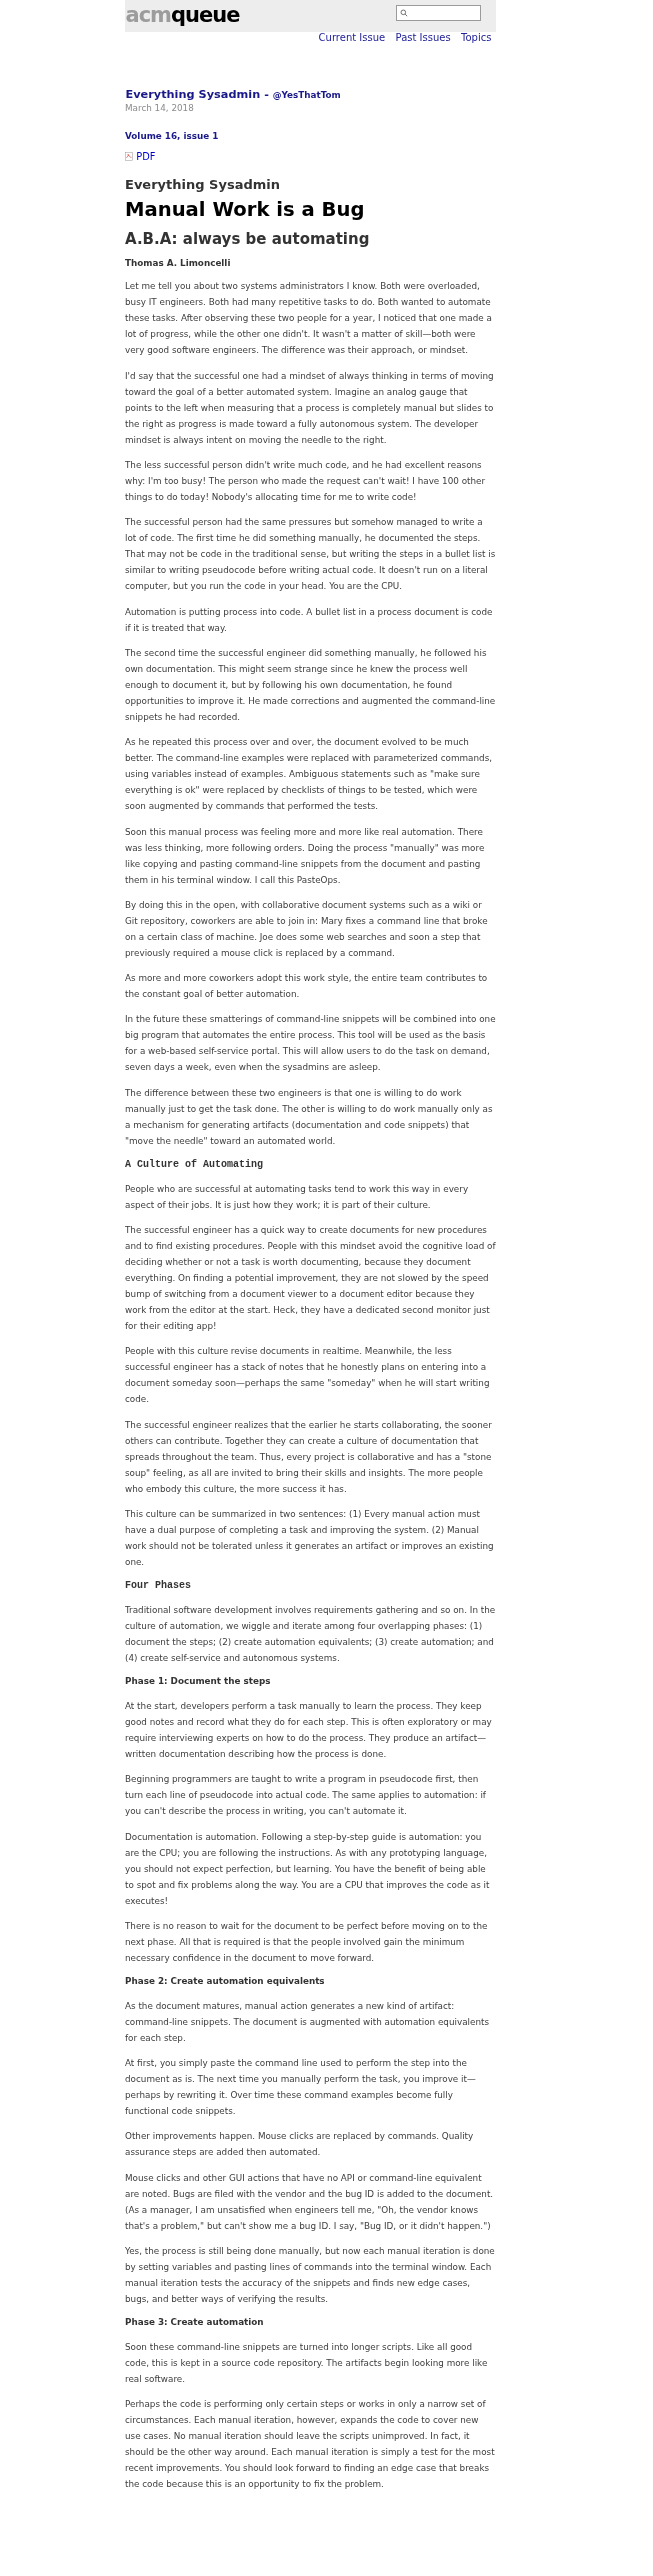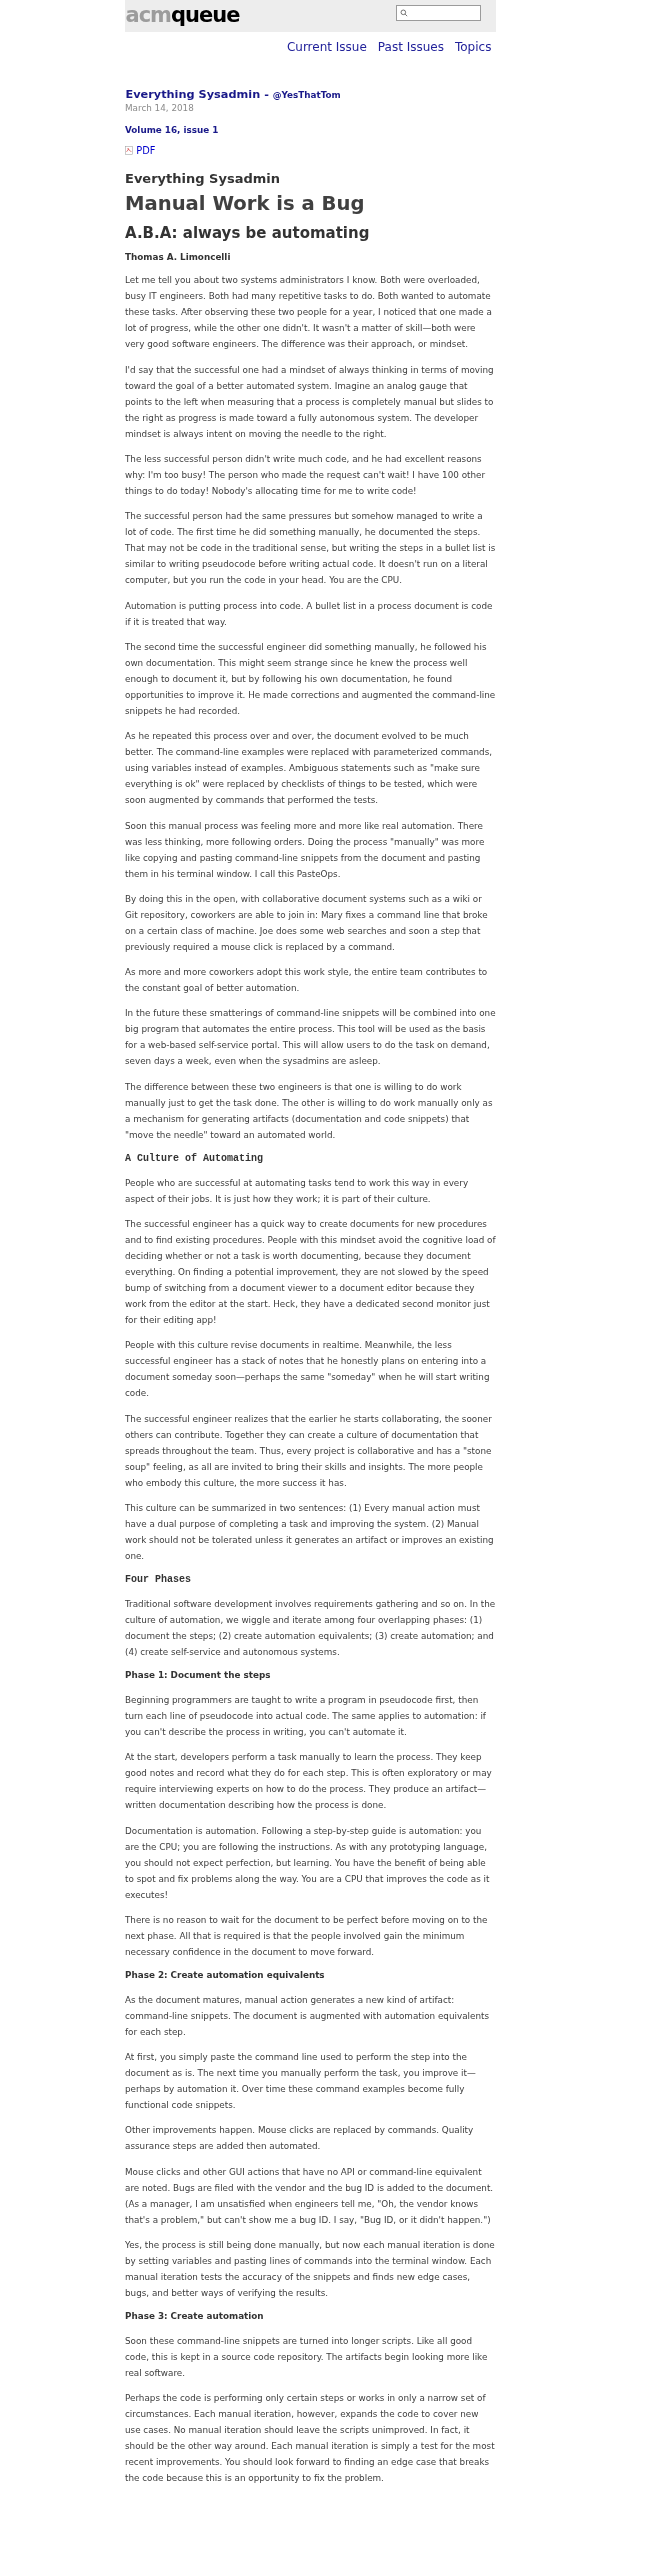--- a/index.html
+++ b/index.html
@@ -52,22 +52,22 @@
     outline: none;
     background: transparent;
     flex: 1 1 auto;
     min-width: 0;
     font-size: 6.7px;
     font-family: "DejaVu Sans", sans-serif;
   }
   .topnav {
     position: absolute;
     right: 4.6px;
-    top: 40px;
-    font-size: 12px;
+    top: 32px;
+    font-size: 10px;
     white-space: nowrap;
   }
   .topnav a {
     color: #22229a;
     text-decoration: none;
     margin-left: 7.2px;
   }
   
   .feed-title {
     margin: 56px 0 0 0.5px;
@@ -78,21 +78,21 @@
   }
   .feed-title a { color: #191989; text-decoration: none; }
   .feed-title .handle { font-size: 8.8px; }
   .date-line {
     margin-top: 1px;
     font-size: 8.8px;
     line-height: 11.3px;
     color: #8b8b8b;
   }
   .volume-line {
-    margin-top: 10px;
+    margin-top: 16px;
     font-size: 8.8px;
     line-height: 11.3px;
     font-weight: bold;
   }
   .volume-line a { color: #191989; text-decoration: none; }
   .pdf-row {
     margin-top: 8.8px;
     display: flex;
     align-items: center;
     gap: 3.6px;
@@ -107,21 +107,21 @@
     font-size: 13px;
     line-height: 16px;
     font-weight: bold;
     color: #333333;
   }
   .article-title {
     margin: 4.6px 0 0 0;
     font-size: 19.6px;
     line-height: 25px;
     font-weight: bold;
-    color: #404040;
+    color: #000000;
   }
   .article-subtitle {
     margin: 7.2px 0 0 0;
     font-size: 15px;
     line-height: 19px;
     font-weight: bold;
     color: #333333;
   }
   .author {
     margin: 9.3px 0 0 0;
@@ -210,27 +210,27 @@
       <p>The difference between these two engineers is that one is willing to do work manually just to get the task done. The other is willing to do work manually only as a mechanism for generating artifacts (documentation and code snippets) that "move the needle" toward an automated world.</p>
       <h3>A Culture of Automating</h3>
       <p>People who are successful at automating tasks tend to work this way in every aspect of their jobs. It is just how they work; it is part of their culture.</p>
       <p>The successful engineer has a quick way to create documents for new procedures and to find existing procedures. People with this mindset avoid the cognitive load of deciding whether or not a task is worth documenting, because they document everything. On finding a potential improvement, they are not slowed by the speed bump of switching from a document viewer to a document editor because they work from the editor at the start. Heck, they have a dedicated second monitor just for their editing app!</p>
       <p>People with this culture revise documents in realtime. Meanwhile, the less successful engineer has a stack of notes that he honestly plans on entering into a document someday soon—perhaps the same "someday" when he will start writing code.</p>
       <p>The successful engineer realizes that the earlier he starts collaborating, the sooner others can contribute. Together they can create a culture of documentation that spreads throughout the team. Thus, every project is collaborative and has a "stone soup" feeling, as all are invited to bring their skills and insights. The more people who embody this culture, the more success it has.</p>
       <p>This culture can be summarized in two sentences: (1) Every manual action must have a dual purpose of completing a task and improving the system. (2) Manual work should not be tolerated unless it generates an artifact or improves an existing one.</p>
       <h3>Four Phases</h3>
       <p>Traditional software development involves requirements gathering and so on. In the culture of automation, we wiggle and iterate among four overlapping phases: (1) document the steps; (2) create automation equivalents; (3) create automation; and (4) create self-service and autonomous systems.</p>
       <h4>Phase 1: Document the steps</h4>
+      <p>At the start, developers perform a task manually to learn the process. They keep good notes and record what they do for each step. This is often exploratory or may require interviewing experts on how to do the process. They produce an artifact—written documentation describing how the process is done.</p>
       <p>Beginning programmers are taught to write a program in pseudocode first, then turn each line of pseudocode into actual code. The same applies to automation: if you can't describe the process in writing, you can't automate it.</p>
-      <p>At the start, developers perform a task manually to learn the process. They keep good notes and record what they do for each step. This is often exploratory or may require interviewing experts on how to do the process. They produce an artifact—written documentation describing how the process is done.</p>
       <p>Documentation is automation. Following a step-by-step guide is automation: you are the CPU; you are following the instructions. As with any prototyping language, you should not expect perfection, but learning. You have the benefit of being able to spot and fix problems along the way. You are a CPU that improves the code as it executes!</p>
       <p>There is no reason to wait for the document to be perfect before moving on to the next phase. All that is required is that the people involved gain the minimum necessary confidence in the document to move forward.</p>
       <h4>Phase 2: Create automation equivalents</h4>
       <p>As the document matures, manual action generates a new kind of artifact: command-line snippets. The document is augmented with automation equivalents for each step.</p>
-      <p>At first, you simply paste the command line used to perform the step into the document as is. The next time you manually perform the task, you improve it—perhaps by automation it. Over time these command examples become fully functional code snippets.</p>
+      <p>At first, you simply paste the command line used to perform the step into the document as is. The next time you manually perform the task, you improve it—perhaps by rewriting it. Over time these command examples become fully functional code snippets.</p>
       <p>Other improvements happen. Mouse clicks are replaced by commands. Quality assurance steps are added then automated.</p>
       <p>Mouse clicks and other GUI actions that have no API or command-line equivalent are noted. Bugs are filed with the vendor and the bug ID is added to the document. (As a manager, I am unsatisfied when engineers tell me, "Oh, the vendor knows that's a problem," but can't show me a bug ID. I say, "Bug ID, or it didn't happen.")</p>
       <p>Yes, the process is still being done manually, but now each manual iteration is done by setting variables and pasting lines of commands into the terminal window. Each manual iteration tests the accuracy of the snippets and finds new edge cases, bugs, and better ways of verifying the results.</p>
       <h4>Phase 3: Create automation</h4>
       <p>Soon these command-line snippets are turned into longer scripts. Like all good code, this is kept in a source code repository. The artifacts begin looking more like real software.</p>
       <p>Perhaps the code is performing only certain steps or works in only a narrow set of circumstances. Each manual iteration, however, expands the code to cover new use cases. No manual iteration should leave the scripts unimproved. In fact, it should be the other way around. Each manual iteration is simply a test for the most recent improvements. You should look forward to finding an edge case that breaks the code because this is an opportunity to fix the problem.</p>
     </div>
 
 </div>
 

